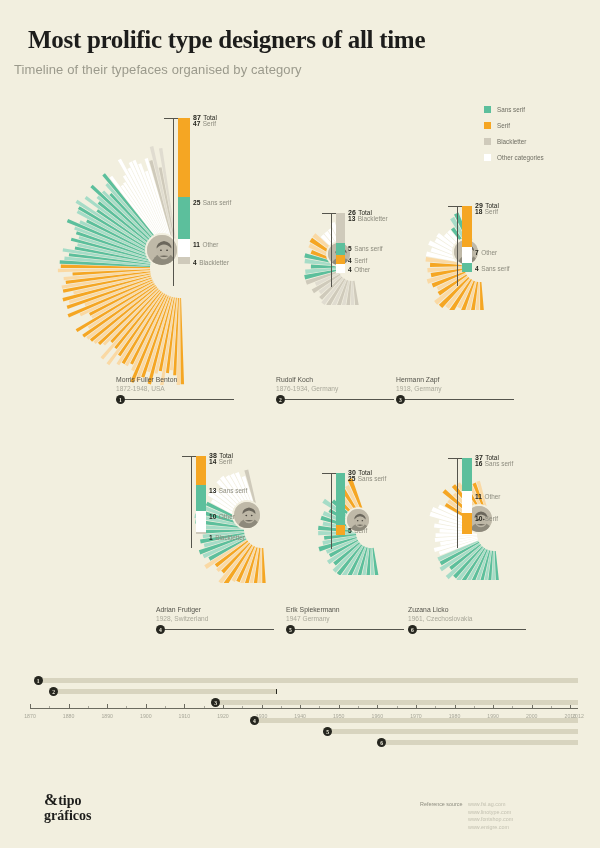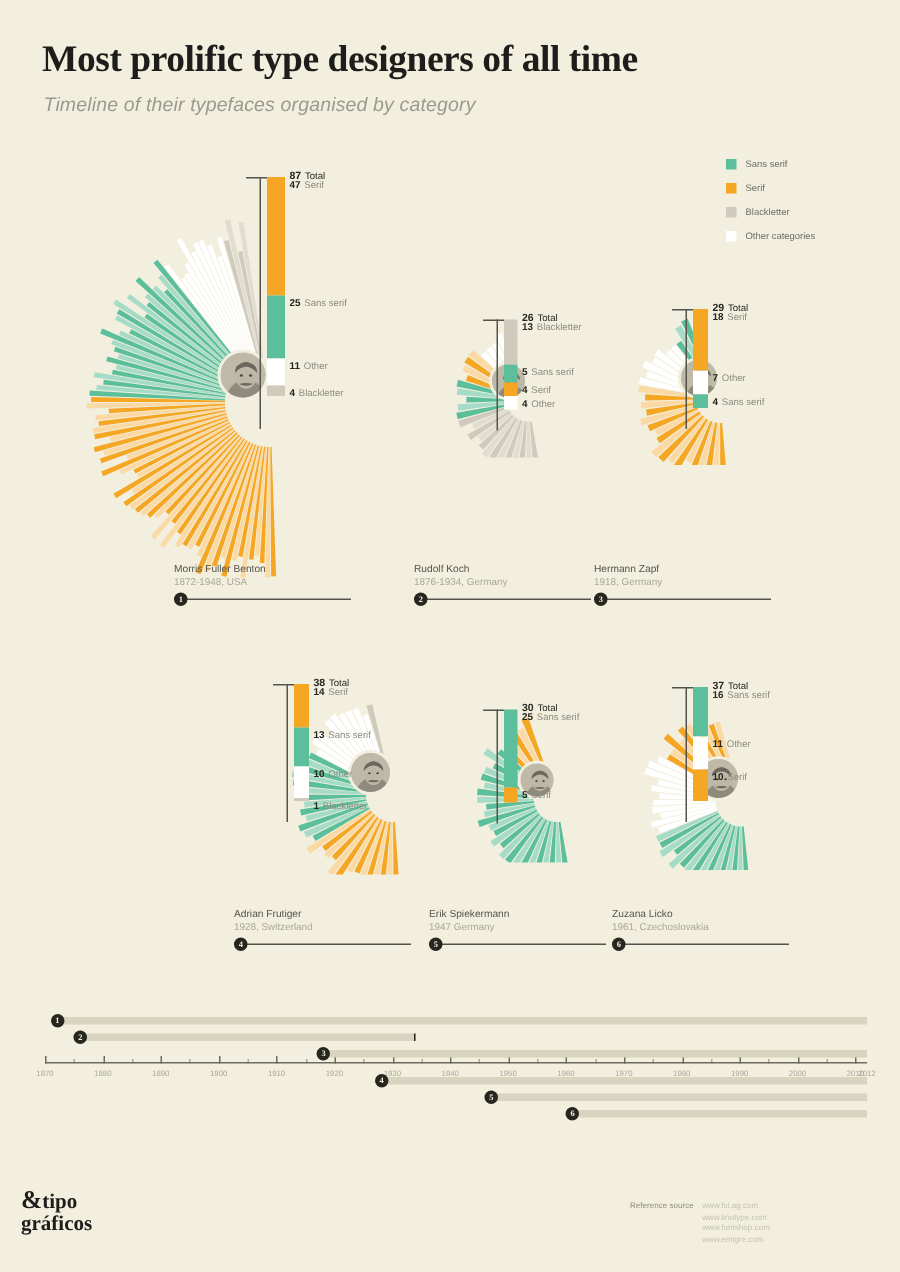--- a/index.html
+++ b/index.html
@@ -12,22 +12,22 @@
   .page { position:absolute; inset:0; }
 
   
   .title {
     position:absolute; left:28px; top:26px;
     font-family:"Liberation Serif", serif;
     font-weight:700; font-size:25px; letter-spacing:-0.3px;
     color:#1d1d1b; white-space:nowrap;text-align:right;
   }
   .subtitle {
-    position:absolute; left:29px; top:62px;
-    font-size:13px; color:#9b9a8c; letter-spacing:0.1px; white-space:nowrap;font-style:italic;
+    position:absolute; left:14px; top:62px;
+    font-size:13px; color:#9b9a8c; letter-spacing:0.1px; white-space:nowrap;
   }
 
   
   .legend { position:absolute; left:484px; top:103px; }
   .legend-row { display:flex; align-items:center; height:13px; margin-bottom:3px; }
   .legend-sw { width:7px; height:7px; margin-right:6px; flex:0 0 auto; }
   .legend-lb { font-size:6.3px; color:#6f6e63; white-space:nowrap; }
 
   
   .chart { position:absolute; }
@@ -69,21 +69,21 @@
   .tl-bar { position:absolute; height:5px; background:#d8d4bf; }
   .tl-dot {
     position:absolute; width:9px; height:9px; border-radius:50%;
     background:#26261f; color:#f2efdf; font-size:5.6px; font-weight:700;
     display:flex; align-items:center; justify-content:center;
     font-family:"Liberation Serif", serif; z-index:3;
   }
   .tl-mark { position:absolute; width:1.5px; height:5px; background:#26261f; z-index:2; }
 
   
-  .logo { position:absolute; left:14px; top:793px; font-family:"Liberation Serif", serif; color:#1d1d1b; }
+  .logo { position:absolute; left:44px; top:793px; font-family:"Liberation Serif", serif; color:#1d1d1b; }
   .logo-l1 { font-size:14px; font-weight:700; line-height:14px; }
   .logo-l2 { font-size:14px; font-weight:700; line-height:15px; }
   .amp { font-size:17px; font-weight:700; }
   .ref-ttl { position:absolute; left:420px; top:801px; font-size:5.4px; color:#8d8c7f; }
   .ref-list { position:absolute; left:468px; top:801px; }
   .ref-list div { font-size:5.4px; color:#c3c1b1; line-height:7.6px; }
 </style>
 </head>
 <body>
 

